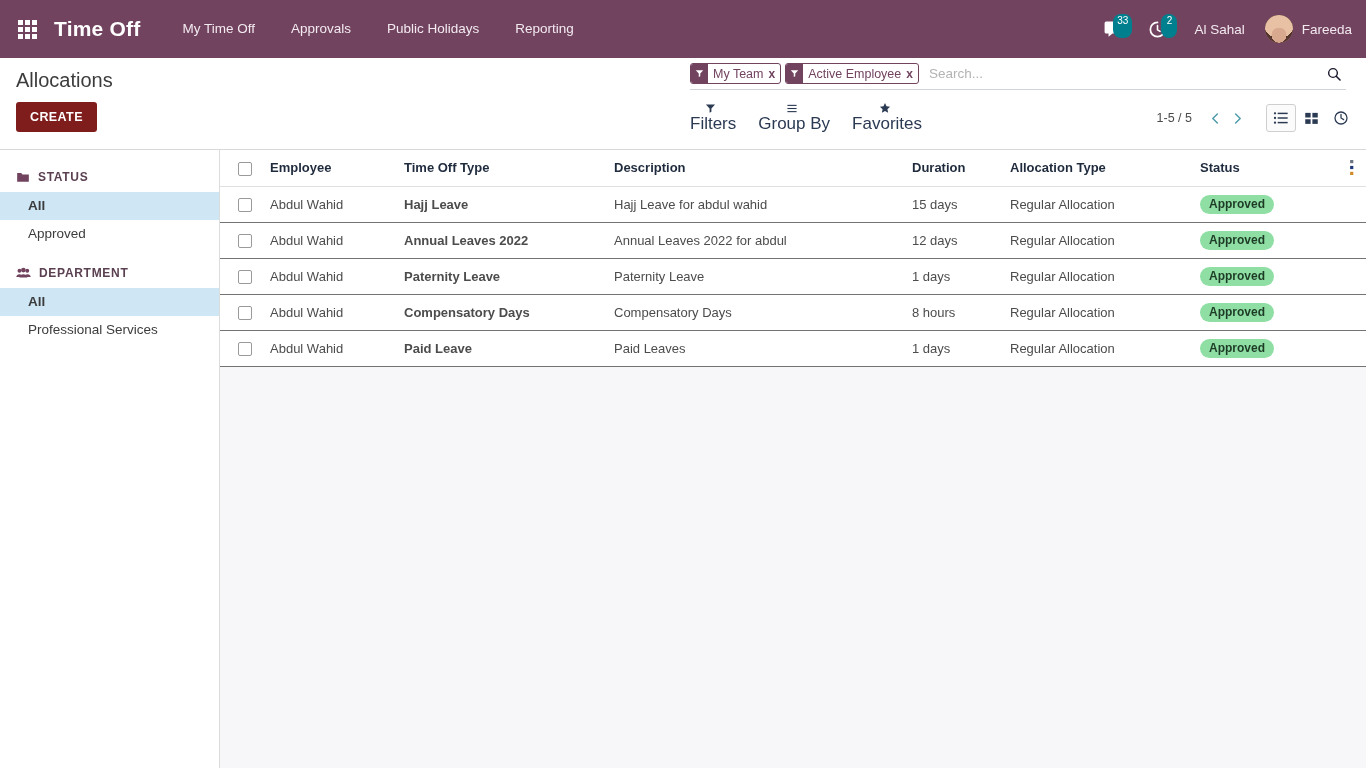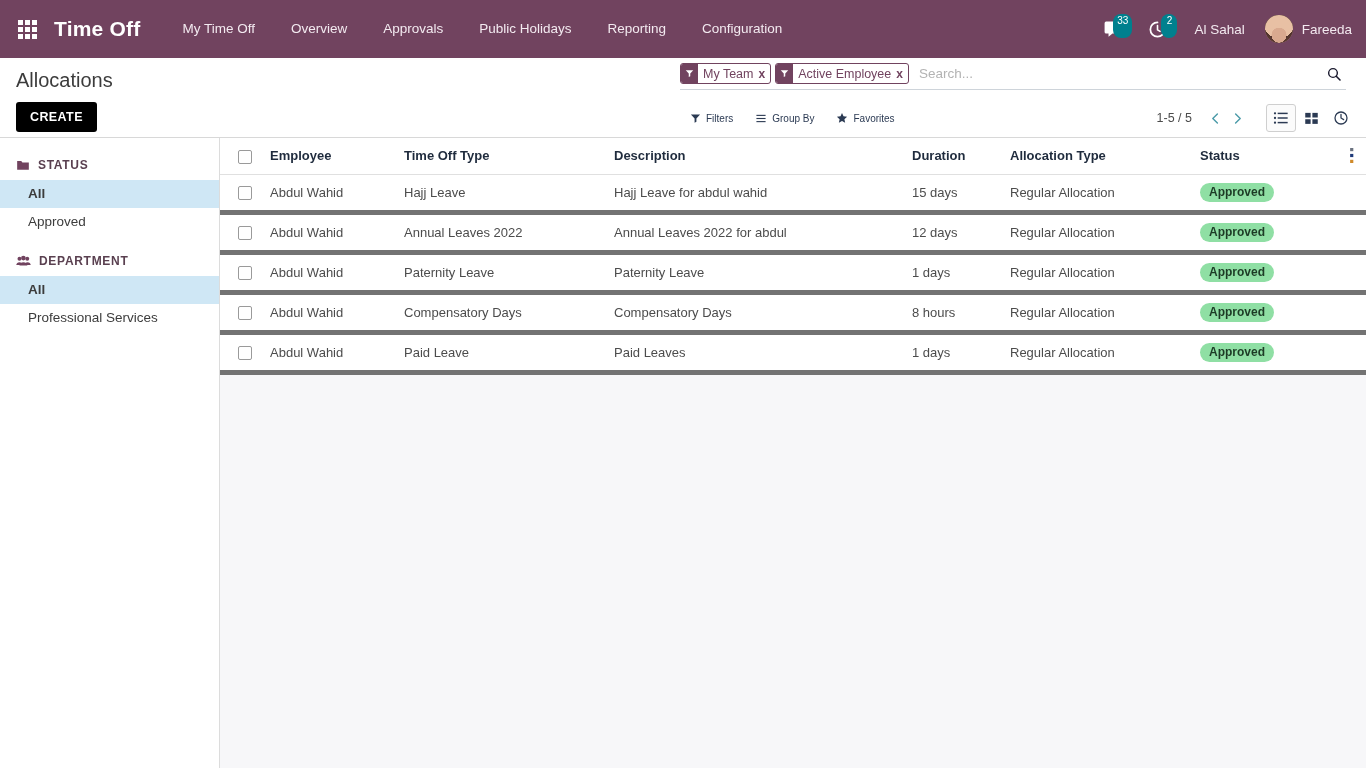--- a/index.html
+++ b/index.html
@@ -122,35 +122,35 @@
     margin-left: 9px;
     white-space: nowrap;
   }
 
   
   .control-panel {
     background: #ffffff;
     border-bottom: 1px solid #d8d8d8;
     padding: 0;
     position: relative;
-    height: 80px;
+    height: 92px;
   }
   .cp-left {
     position: absolute;
     left: 16px; top: 10px;
   }
   .page-title {
     font-size: 20px;
     color: #3c3c3c;
     font-weight: normal;
     margin: 0 0 10px 0;
     line-height: 24px;
   }
   .create-btn {
-    background: #000000;
+    background: #7f1d1d;
     color: #ffffff;
     border: none;
     border-radius: 3px;
     font-size: 12.5px;
     font-weight: bold;
     padding: 8px 14px;
     letter-spacing: 0.4px;
     cursor: pointer;
     font-family: "Liberation Sans", sans-serif;
     text-transform: uppercase;
@@ -162,21 +162,21 @@
   }
   .searchbar-row {
     display: flex;
     align-items: center;
     border-bottom: 1px solid #ced4da;
     height: 32px;
     margin-top: 52px;
     margin-right: 10px;
     position: absolute;
     top: -52px;
-    left: 2px; right: 10px;
+    left: 12px; right: 10px;
   }
   .facet {
     display: flex;
     align-items: stretch;
     border: 1px solid #71435f;
     border-radius: 3px;
     height: 21px;
     margin-right: 4px;
     overflow: hidden;
     font-size: 12.5px;
@@ -230,28 +230,29 @@
   .cp-buttons-row {
     display: flex;
     align-items: center;
     position: absolute;
     top: 46px;
     left: 12px;
     right: 10px;
     height: 28px;
   }
   .cp-btn {
-    font-size: 10px;
+    font-size: 17px;
     color: #2b3a53;
     padding: 0 10px 0 0;
     margin-right: 12px;
     cursor: pointer;
     display: flex;
     align-items: center;
     white-space: nowrap;
+    flex-direction: column;
   }
   .cp-btn .ic { margin-right: 5px; display: flex; align-items: center; }
 
   .pager-group {
     margin-left: auto;
     display: flex;
     align-items: center;
   }
   .pager-text {
     font-size: 12.5px;
@@ -342,30 +343,30 @@
     border-bottom: 1px solid #e0e0e0;
     font-size: 13px;
     font-weight: bold;
     color: #1f2b3d;
     text-align: left;
     padding: 10px 8px;
     height: 36px;
     white-space: nowrap;
   }
   table.list-table tbody td {
-    border-bottom: 5px solid #737373;
+    border-bottom: 1px solid #737373;
     font-size: 13px;
     color: #4c4c4c;
     padding: 8px;
     height: 33px;
     white-space: nowrap;
     overflow: hidden;
     text-overflow: ellipsis;
   }
-  td.bold-cell { font-weight: normal; color: #2b2b2b; }
+  td.bold-cell { font-weight: bold; color: #2b2b2b; }
 
   .col-check { width: 42px; padding-left: 18px !important; padding-right: 0 !important; }
   .col-emp { width: 134px; }
   .col-type { width: 210px; }
   .col-desc { width: 298px; }
   .col-dur { width: 98px; }
   .col-alloc { width: 190px; }
   .col-status { width: 150px; }
   .col-opts { width: 28px; padding-left: 0 !important; padding-right: 8px !important; }
 
@@ -410,25 +411,23 @@
         <i></i>
         <i></i>
         <i></i>
         <i></i>
         <i></i>
     </div>
   </div>
   <div class="brand">Time Off</div>
   <div class="nav-items">
     <div class="nav-item">My Time Off</div>
-    <div class="nav-item">Overview</div>
     <div class="nav-item">Approvals</div>
     <div class="nav-item">Public Holidays</div>
     <div class="nav-item">Reporting</div>
-    <div class="nav-item">Configuration</div>
   </div>
 
   <div class="nav-right">
     <div class="sys-icon">
       <svg width="19" height="19" viewBox="0 0 24 24">
         <path d="M20 2H4a2 2 0 0 0-2 2v11a2 2 0 0 0 2 2h3v4l5-4h8a2 2 0 0 0 2-2V4a2 2 0 0 0-2-2z" fill="#ffffff"></path>
       </svg>
       <span class="badge">33</span>
     </div>
     <div class="sys-icon">

